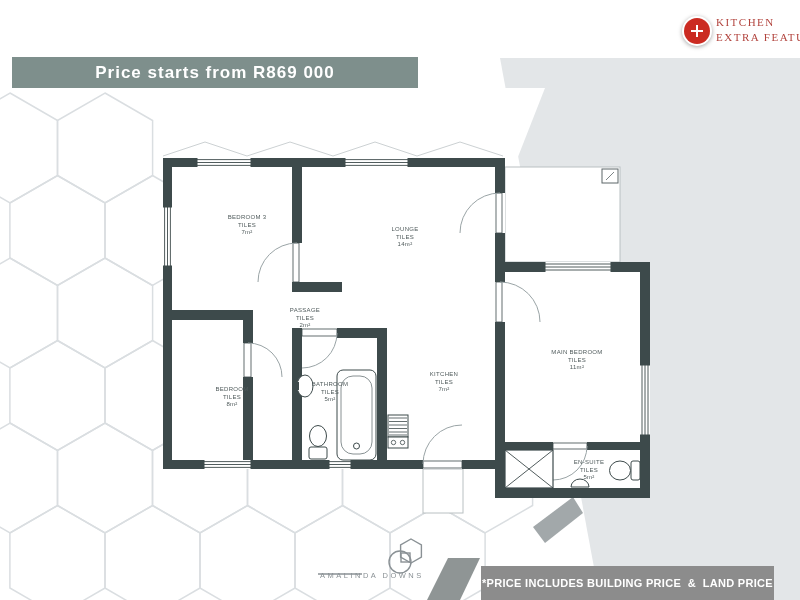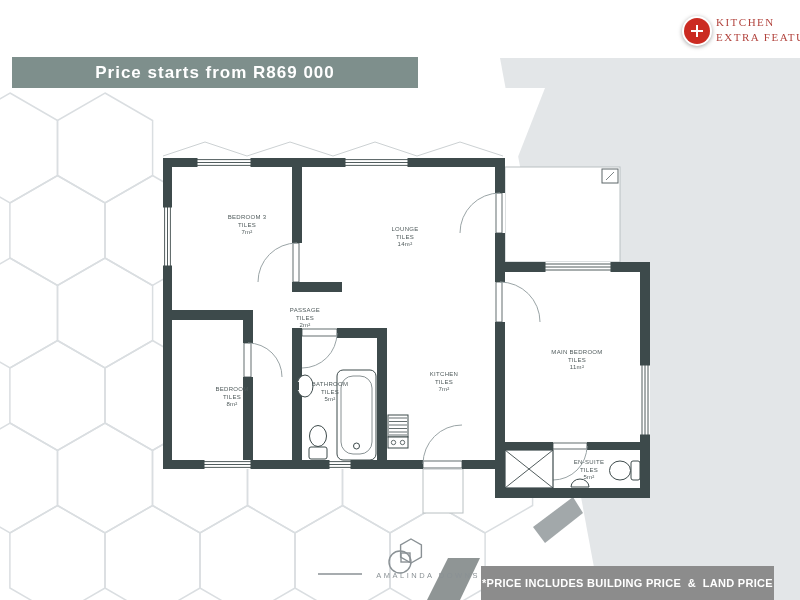--- a/index.html
+++ b/index.html
@@ -20,21 +20,21 @@
   .badge-circle{position:absolute;left:2px;top:2px;width:26px;height:26px;border-radius:50%;background:#cb2b22;}
   .badge-circle .h{position:absolute;left:7px;top:11.7px;width:12px;height:2.6px;background:#fff;}
   .badge-circle .v{position:absolute;left:11.7px;top:7px;width:2.6px;height:12px;background:#fff;}
   .badge-text{left:716px;top:15px;width:84px;height:34px;overflow:hidden;
     font-family:"Liberation Serif",serif;font-size:11px;line-height:14.5px;letter-spacing:1.5px;
     color:#b2443e;white-space:nowrap;}
   
   .rlabel{position:absolute;transform:translate(-50%,-50%);text-align:center;color:#4f5a5b;
     font-size:6px;line-height:7.5px;letter-spacing:.3px;white-space:nowrap;}
   
-  .logo-text{left:320px;top:571px;width:160px;text-align:right;font-size:7.5px;letter-spacing:2.5px;
+  .logo-text{left:320px;top:571px;width:160px;text-align:left;font-size:7.5px;letter-spacing:2.5px;
     color:#8a9195;white-space:nowrap;}
   .disclaimer{left:481px;top:566px;width:293px;height:34px;background:#8c8c8c;color:#fff;
     font-size:11px;font-weight:bold;letter-spacing:.3px;display:flex;align-items:center;
     justify-content:center;white-space:pre;}
 </style>
 </head>
 <body>
 
 <div id="canvas">
 

